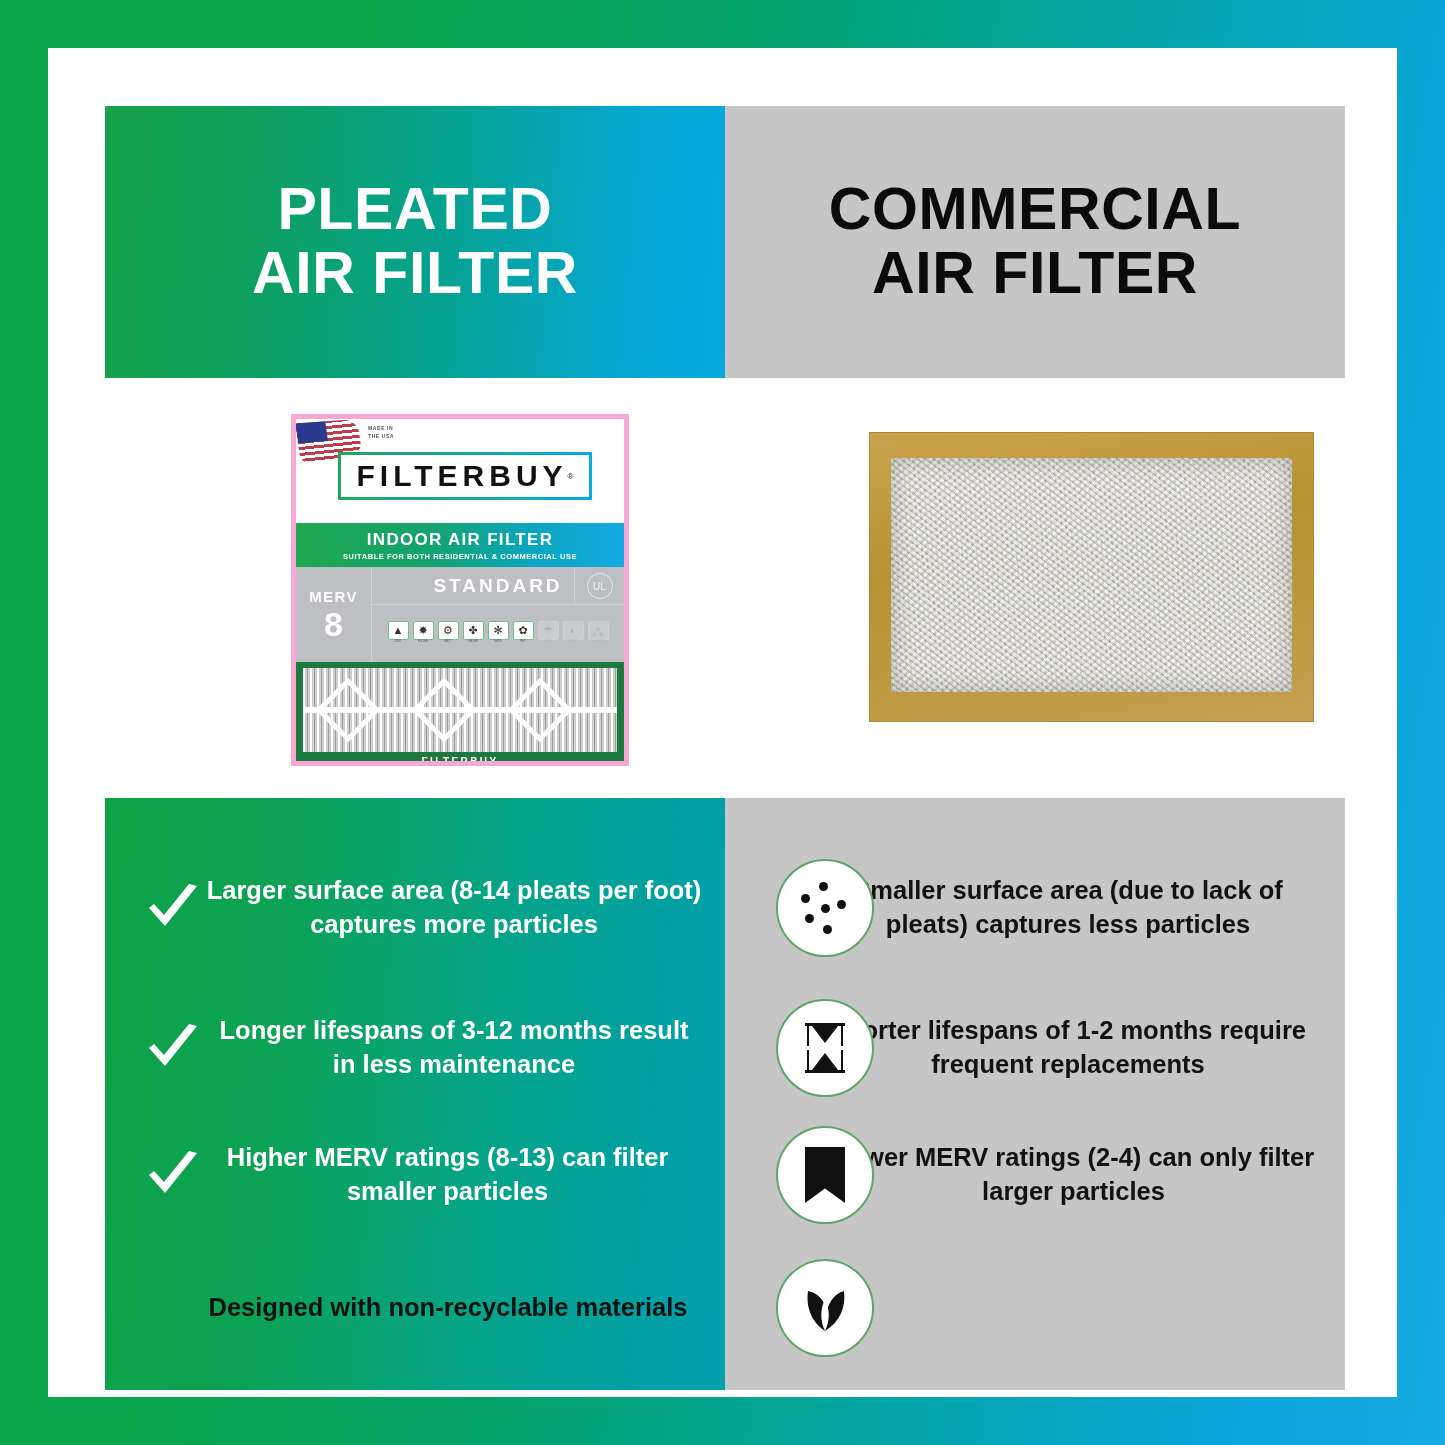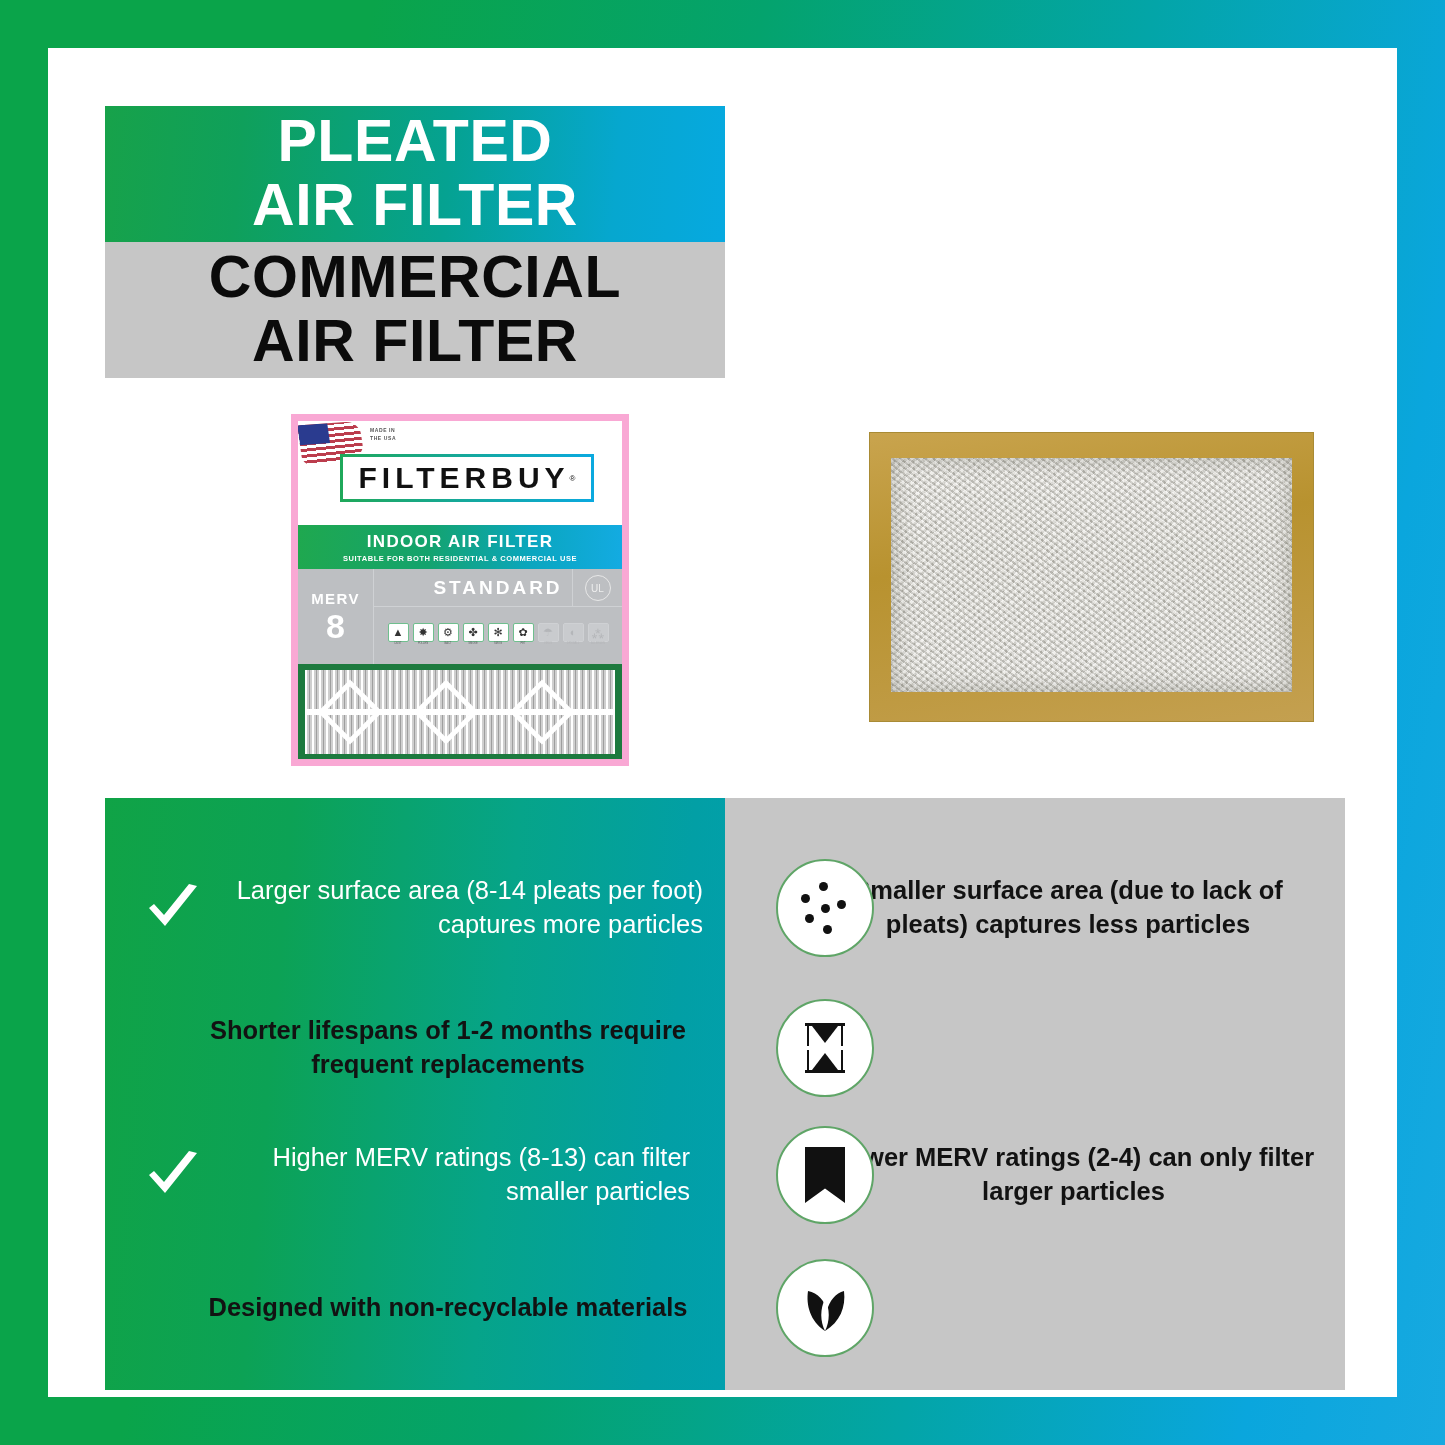--- a/index.html
+++ b/index.html
@@ -15,21 +15,21 @@
     background: linear-gradient(100deg, #0aa44a 0%, #0aa44a 22%, #04a36d 45%, #03a5a8 68%, #0aa6dd 88%, #17a9e0 100%);
   }
   
   #card {
     position: absolute;
     left: 48px; top: 48px;
     width: 1349px; height: 1349px;
     background: #ffffff;
   }
   
-  #headers { position: absolute; left: 57px; top: 58px; width: 1240px; height: 272px; display: flex; flex-direction: column; }
+  #headers { position: absolute; left: 57px; top: 58px; width: 1240px; height: 272px; display: flex; }
   .hdr { height: 272px; display: flex; flex-direction: column; align-items: center; justify-content: center; }
   #hdr-left {
     width: 620px;
     background: linear-gradient(95deg, #17a24a 0%, #0fa05b 22%, #05a291 55%, #06a7cf 82%, #06a9e0 100%);
   }
   #hdr-right { width: 620px; background: #c6c6c6; }
   .hdr-line {
     font-weight: 700;
     font-size: 59px;
     letter-spacing: 0.6px;
@@ -41,21 +41,21 @@
   #hdr-right .hdr-line { color: #0b0b0b; }
 
   
   #images { position: absolute; left: 57px; top: 330px; width: 1240px; height: 420px; background:#fff; }
 
   
   #pleated-box {
     position: absolute; left: 186px; top: 36px;
     width: 338px; height: 352px;
     background: #ffffff;
-    border: 7px solid #f9a8d4;
+    border: 5px solid #f9a8d4;
     overflow: hidden;
   }
   #box-top { position: relative; height: 104px; background: #fff; }
   .flag {
     position: absolute; left: 2px; top: 2px; width: 62px; height: 40px;
     background:
       repeating-linear-gradient(178deg, rgba(178,34,52,.88) 0 3px, rgba(255,255,255,.92) 3px 6px);
     border-radius: 2px 14px 40% 8px;
     transform: rotate(-8deg) skewY(4deg);
     overflow: hidden;
@@ -130,22 +130,22 @@
     background: linear-gradient(95deg,#10a346 0%, #0ca255 28%, #06a489 62%, #029fa5 88%, #01a0ad 100%);
   }
   #cmp-right { width:620px; height:100%; background:#c6c6c6; }
 
   #rows { position:absolute; left:0; top:0; width:1240px; height:592px; }
   .row { position:absolute; left:0; width:1240px; display:flex; align-items:center; }
   .cell-left { width:620px; display:flex; align-items:center; padding-left:36px; }
   .cell-right { width:620px; display:flex; align-items:center; justify-content:center; padding-left:92px; padding-right:26px; }
   .check { width:64px; flex-shrink:0; display:flex; align-items:center; justify-content:center; }
   .ltxt {
-    flex:1; color:#ffffff; font-weight:400; font-size:25.5px; line-height:1.33;
-    text-align:right; padding-right:22px;
+    flex:1; color:#ffffff; font-weight:700; font-size:25.5px; line-height:1.33;
+    text-align:center; padding-right:22px;
   }
   .rtxt { color:#121212; font-weight:700; font-size:25.5px; line-height:1.33; text-align:center; }
 
   .badge {
     position:absolute; left:671px; width:98px; height:98px; border-radius:50%;
     background:#ffffff; border:2.5px solid #5fa567;
     display:flex; align-items:center; justify-content:center; z-index:5;
   }
 
   
@@ -291,20 +291,28 @@
             <i style="left:22px;top:2px;"></i>
             <i style="left:4px;top:14px;"></i>
             <i style="left:24px;top:24px;"></i>
             <i style="left:40px;top:20px;"></i>
             <i style="left:8px;top:34px;"></i>
             <i style="left:26px;top:45px;"></i>
           </span>
         </div>
 
         <div class="row" style="top:190px;height:120px;">
+          <div class="cell-left">
+            <div class="check">
+              <svg width="56" height="52" viewBox="0 0 56 52" aria-hidden="true">
+                <path d="M4 26 L20 44 L52 4 L44 2 L19 33 L9 22 Z" fill="#ffffff"></path>
+              </svg>
+            </div>
+            <div class="ltxt">Longer lifespans of 3-12 months result in less maintenance</div>
+          </div>
           <div class="cell-right">
             <div class="rtxt">Shorter lifespans of 1-2 months require frequent replacements</div>
           </div>
         </div>
         <div class="badge" style="top:201px;">
           <span class="hourglass">
             <span class="hg-bar-t"></span>
             <span class="hg-top"></span>
             <span class="hg-fill-t"></span>
             <span class="hg-fill-b"></span>

